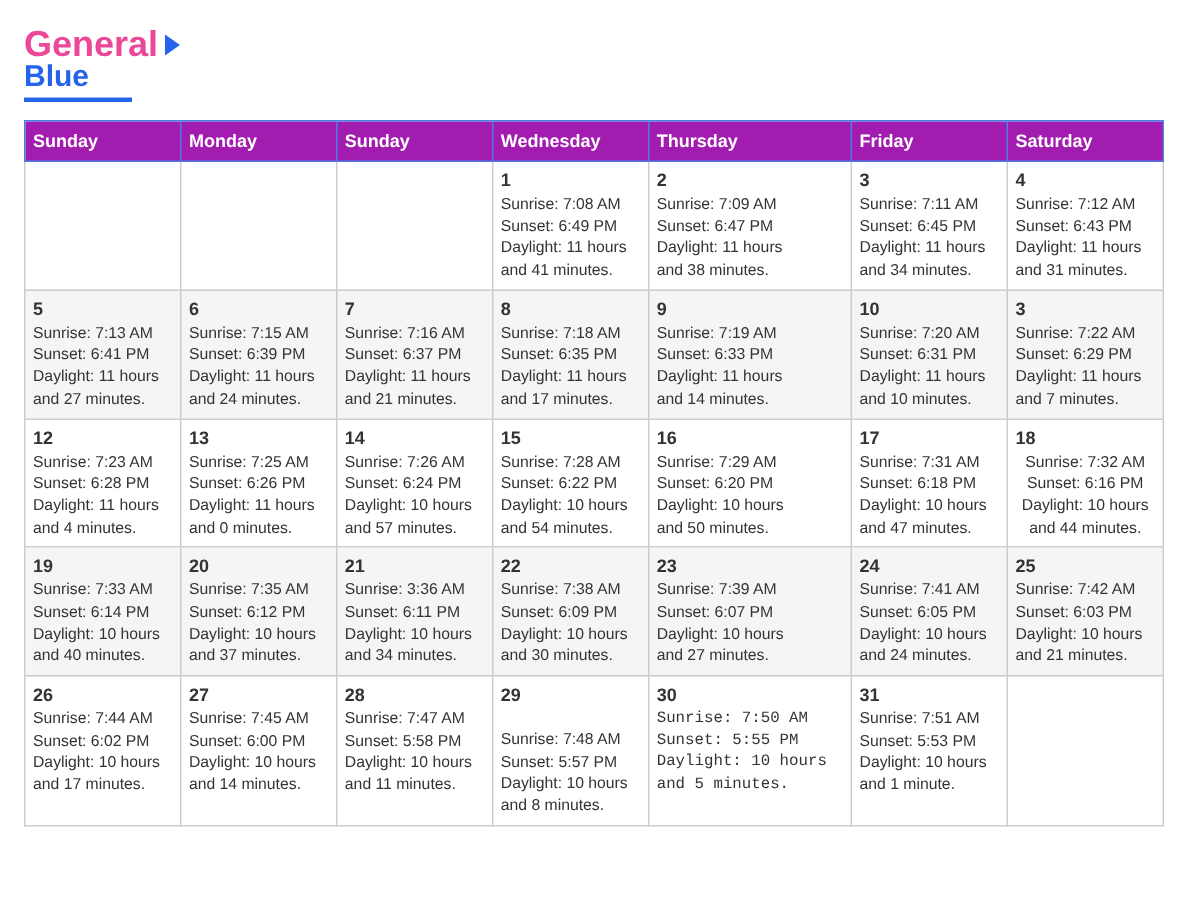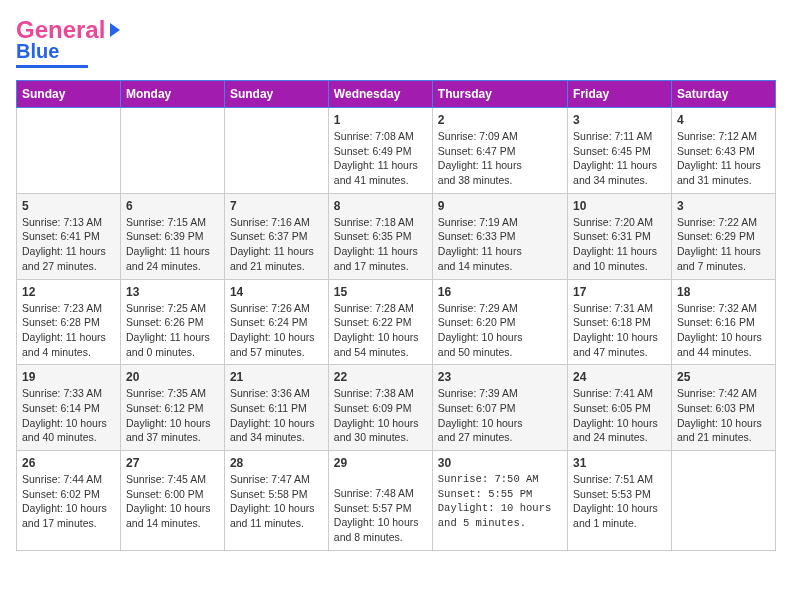--- a/index.html
+++ b/index.html
@@ -225,21 +225,21 @@
         </td>
         <td>
           <span class="day-num">17</span>
           <div class="day-info" style="white-space: pre-line;">Sunrise: 7:31 AM
 Sunset: 6:18 PM
 Daylight: 10 hours
 and 47 minutes.</div>
         </td>
         <td>
           <span class="day-num">18</span>
-          <div class="day-info" style="white-space: pre-line;">Sunrise: 7:32 AM
+          <div class="day-info" style="white-space: pre-line; text-align: center;">Sunrise: 7:32 AM
 Sunset: 6:16 PM
 Daylight: 10 hours
 and 44 minutes.</div>
         </td>
       </tr>
       <tr>
         <td>
           <span class="day-num">19</span>
           <div class="day-info" style="white-space: pre-line;">Sunrise: 7:33 AM
 Sunset: 6:14 PM

